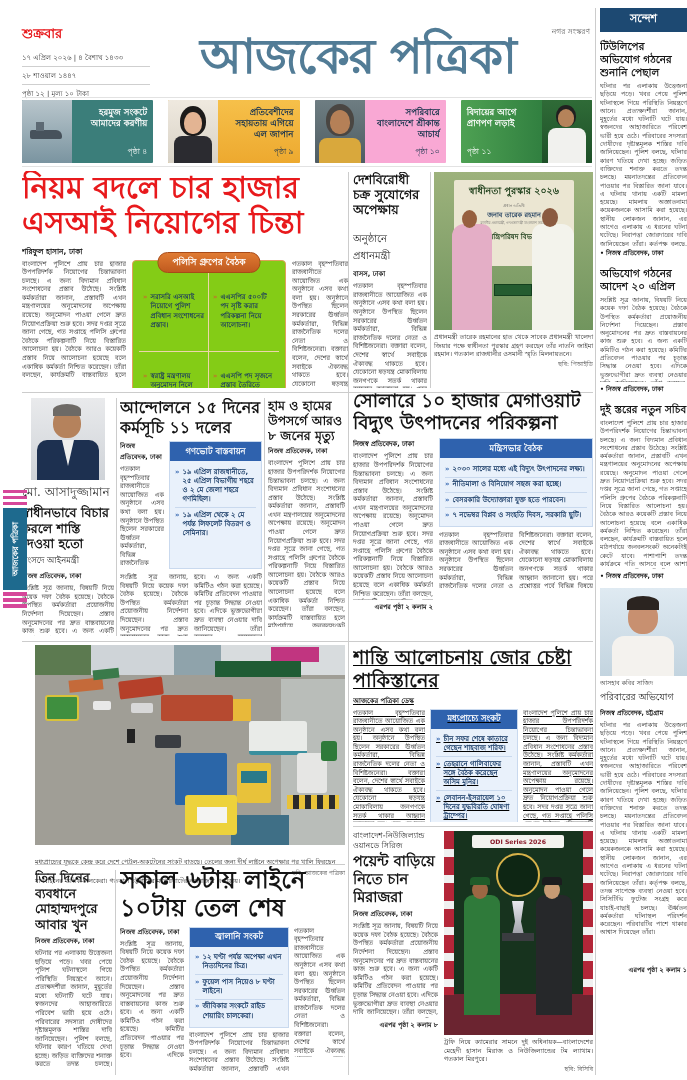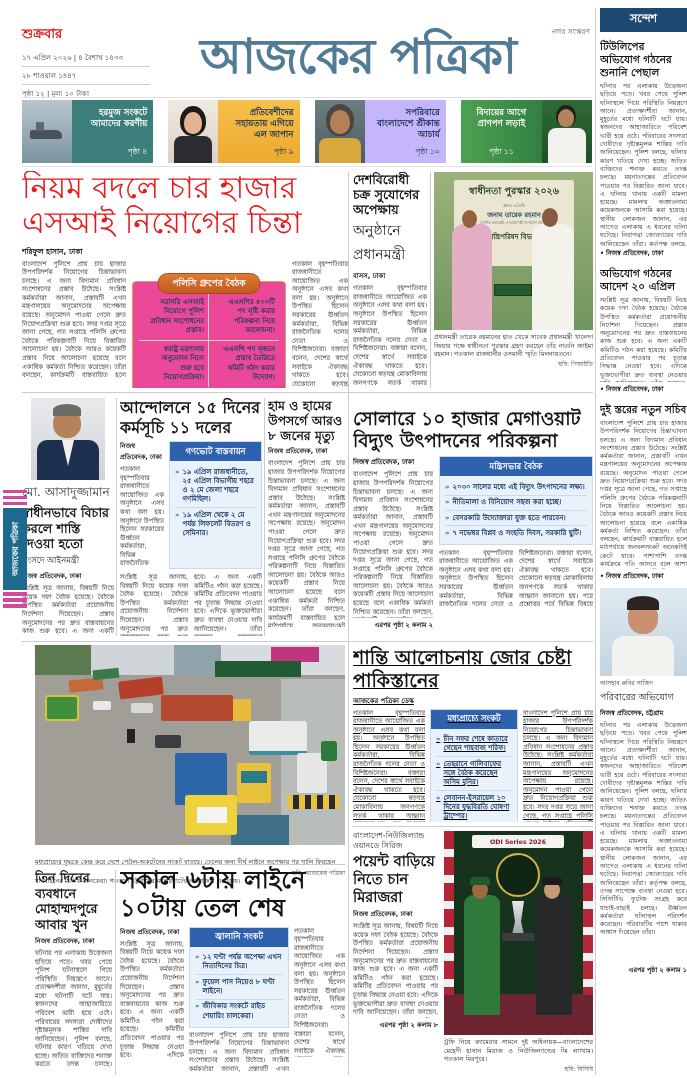--- a/index.html
+++ b/index.html
@@ -32,43 +32,43 @@
 
   
   .teasers { left:22px; top:100px; width:570px; height:63px; display:flex; gap:15px; }
   .tcard { flex:1; display:flex; overflow:hidden; border-radius:1px; }
   .tphoto { width:50px; flex:0 0 50px; position:relative; overflow:hidden; }
   .ttext { flex:1; padding:7px 6px 5px; display:flex; flex-direction:column; }
   .ttitle { font-size:8.6px; font-weight:bold; line-height:1.3; }
   .tpage { font-size:7.6px; margin-top:auto; }
   .t1 { background:#3b7e7a; color:#fff; } .t1 .ttext{ text-align:right; }
   .t2 { background:linear-gradient(#f6c04a,#eda92f); color:#16324f; } .t2 .ttext{ text-align:right; }
-  .t3 { background:#c4b5fd; color:#14324a; } .t3 .ttext{ text-align:right; }
-  .t4 { background:linear-gradient(90deg,#4ea153,#1f6b34); color:#fff;text-align:center; }
+  .t3 { background:#f9a8d4; color:#14324a; } .t3 .ttext{ text-align:right; }
+  .t4 { background:linear-gradient(90deg,#4ea153,#1f6b34); color:#fff; }
   .head-shape { position:absolute; border-radius:50% 50% 45% 45%; }
   .torso-shape { position:absolute; border-radius:8px 8px 0 0; }
 
   
-  .lead-head { font-size:30px; line-height:1.16; font-weight:400; color:#e8191c; }
+  .lead-head { font-size:30px; line-height:1.16; font-weight:700; color:#e8191c; }
   .h-md { font-weight:800; color:#141414; }
 
   
   .ibox { background:#e9f1fb; border:1px solid #c9d9ee; }
   .ibox .ihead { background:#2f62ae; color:#fff; font-size:8.4px; font-weight:bold; text-align:center; padding:2.5px 2px; }
   .ibox .ibody { padding:4px 5px 3px; }
   .ibullet { font-size:6.9px; font-weight:bold; color:#173a66; line-height:1.35; padding:2.5px 0; border-bottom:1px solid #c9d9ee; display:flex; gap:3px; }
   .ibullet:last-child { border-bottom:none; }
   .ibullet::before { content:"»"; color:#2f62ae; }
 
   
-  .policy { position:relative; margin-top:21px; background:#ec4899; border:1px solid #dfa05a; border-radius:4px; padding:12px 6px 4px;text-align:right; }
+  .policy { position:relative; margin-top:0; background:#84cc16; border:1px solid #dfa05a; border-radius:4px; padding:12px 6px 4px; }
   .policy .pill { position:absolute; top:-9px; left:50%; transform:translateX(-50%); background:linear-gradient(#e07b33,#c05a1f);
                   color:#fff; font-size:9px; font-weight:bold; padding:2px 14px; border-radius:10px; border:1px solid #a84a18; white-space:nowrap; }
   .pgrid { display:grid; grid-template-columns:1fr 1fr; }
-  .pbullet { font-size:6.8px; font-weight:bold; color:#1c3c5e; line-height:1.4; padding:4px 4px; display:flex; gap:3px; }
+  .pbullet { font-size:6.8px; font-weight:bold; color:#1c3c5e; line-height:1.4; padding:20px 4px; display:flex; gap:3px; }
   .pbullet::before { content:"»"; color:#c8692f; }
   .pbullet.bb { border-bottom:1px solid #ecd5ab; }
   .pbullet.br { border-right:1px solid #ecd5ab; }
 
   
   .sidebar { left:600px; top:8px; width:87px; height:1067px; overflow:hidden; }
   .s-section { background:#1d4972; color:#fff; font-size:11px; font-weight:bold; text-align:center; padding:2px 0 3px; }
   .s-head { font-size:10.4px; font-weight:800; line-height:1.25; color:#141414; margin:8px 0 3px; }
   .s-bighead { font-size:14.5px; font-weight:800; line-height:1.22; color:#141414; margin:6px 0 2px; }
 
@@ -164,21 +164,21 @@
           </div>
         </div>
         <div class="body-txt" style="height:28px; margin-top:4px; column-count:2; column-gap:6px;">সংশ্লিষ্ট সূত্র জানায়, বিষয়টি নিয়ে কয়েক দফা বৈঠক হয়েছে। বৈঠকে উপস্থিত কর্মকর্তারা প্রয়োজনীয় নির্দেশনা দিয়েছেন। প্রস্তাব অনুমোদনের পর দ্রুত বাস্তবায়নের কাজ শুরু হবে। এ জন্য একটি কমিটিও গঠন করা হয়েছে। কমিটির প্রতিবেদন পাওয়ার পর চূড়ান্ত সিদ্ধান্ত নেওয়া হবে। এদিকে ভুক্তভোগীরা দ্রুত ব্যবস্থা নেওয়ার দাবি জানিয়েছেন। তাঁরা বলছেন, সময়মতো পদক্ষেপ না নিলে পরিস্থিতি আরও জটিল হতে পারে। বিশেষজ্ঞরাও দীর্ঘমেয়াদি পরিকল্পনার ওপর গুরুত্ব দিচ্ছেন। সরকারের পক্ষ থেকে আশ্বাস দেওয়া হয়েছে, সমস্যা সমাধানে সর্বোচ্চ অগ্রাধিকার দেওয়া হচ্ছে। পরিস্থিতি স্বাভাবিক রাখতে সব ধরনের প্রস্তুতি নেওয়া হয়েছে বলেও জানানো হয়।</div>
       </div>
       <div class="body-txt" style="flex:1; height:146px;">গতকাল বৃহস্পতিবার রাজধানীতে আয়োজিত এক অনুষ্ঠানে এসব কথা বলা হয়। অনুষ্ঠানে উপস্থিত ছিলেন সরকারের ঊর্ধ্বতন কর্মকর্তারা, বিভিন্ন রাজনৈতিক দলের নেতা ও বিশিষ্টজনেরা। বক্তারা বলেন, দেশের স্বার্থে সবাইকে ঐক্যবদ্ধ থাকতে হবে। যেকোনো ষড়যন্ত্র মোকাবিলায় জনগণকে সতর্ক থাকার আহ্বান জানানো হয়। পরে প্রশ্নোত্তর পর্বে বিভিন্ন বিষয়ে খোলামেলা আলোচনা হয়। সংশ্লিষ্ট ব্যক্তিরা জানান, পরবর্তী কর্মসূচি শিগগিরই ঘোষণা করা হবে। এদিকে বিষয়টি নিয়ে সামাজিক যোগাযোগমাধ্যমেও ব্যাপক আলোচনা চলছে। সব মিলিয়ে পরিস্থিতি পর্যবেক্ষণে রাখা হয়েছে বলে জানা গেছে। আগামী কয়েক দিনের মধ্যে এ বিষয়ে বিস্তারিত জানানো হবে বলে সংশ্লিষ্ট সূত্র জানিয়েছে।</div>
     </div>
   </div>
 
   <div class="abs" style="left:353px; top:172px; width:74px; height:216px; overflow:hidden;">
     <div class="h-md" style="font-size:12.6px; line-height:1.2;">দেশবিরোধী চক্র সুযোগের অপেক্ষায়</div>
-    <div class="subhead" style="font-size:14px; margin-top:2px;">অনুষ্ঠানে প্রধানমন্ত্রী</div>
+    <div class="subhead" style="font-size:10px; margin-top:14px;">অনুষ্ঠানে প্রধানমন্ত্রী</div>
     <div class="byline">বাসস, ঢাকা</div>
     <div class="body-txt" style="height:118px;">গতকাল বৃহস্পতিবার রাজধানীতে আয়োজিত এক অনুষ্ঠানে এসব কথা বলা হয়। অনুষ্ঠানে উপস্থিত ছিলেন সরকারের ঊর্ধ্বতন কর্মকর্তারা, বিভিন্ন রাজনৈতিক দলের নেতা ও বিশিষ্টজনেরা। বক্তারা বলেন, দেশের স্বার্থে সবাইকে ঐক্যবদ্ধ থাকতে হবে। যেকোনো ষড়যন্ত্র মোকাবিলায় জনগণকে সতর্ক থাকার আহ্বান জানানো হয়। পরে প্রশ্নোত্তর পর্বে বিভিন্ন বিষয়ে খোলামেলা আলোচনা হয়। সংশ্লিষ্ট ব্যক্তিরা জানান, পরবর্তী কর্মসূচি শিগগিরই ঘোষণা করা হবে। এদিকে বিষয়টি নিয়ে সামাজিক যোগাযোগমাধ্যমেও ব্যাপক আলোচনা চলছে। সব মিলিয়ে পরিস্থিতি পর্যবেক্ষণে রাখা হয়েছে বলে জানা গেছে। আগামী কয়েক দিনের মধ্যে এ বিষয়ে বিস্তারিত জানানো হবে বলে সংশ্লিষ্ট সূত্র জানিয়েছে।</div>
     <div class="jump">এরপর পৃষ্ঠা ২ কলাম ৫</div>
   </div>
 
   <div class="abs" style="left:434px; top:172px; width:159px;">
     <div class="photo" style="width:159px; height:158px; background:linear-gradient(#9db27c,#71955e);">
       <div class="abs" style="left:20px; top:8px; width:120px; height:86px; background:#ebe6d2; border-radius:2px; text-align:center; padding:4px 2px;">
         <div style="font-size:9.5px; font-weight:bold; color:#23431f;">স্বাধীনতা পুরস্কার ২০২৬</div>
         <div style="font-size:4px; color:#555; margin-top:4px;">প্রধান অতিথি</div>
@@ -229,21 +229,21 @@
     </div>
     <div class="body-txt" style="height:72px; margin-top:4px; column-count:2; column-gap:6px;">সংশ্লিষ্ট সূত্র জানায়, বিষয়টি নিয়ে কয়েক দফা বৈঠক হয়েছে। বৈঠকে উপস্থিত কর্মকর্তারা প্রয়োজনীয় নির্দেশনা দিয়েছেন। প্রস্তাব অনুমোদনের পর দ্রুত বাস্তবায়নের কাজ শুরু হবে। এ জন্য একটি কমিটিও গঠন করা হয়েছে। কমিটির প্রতিবেদন পাওয়ার পর চূড়ান্ত সিদ্ধান্ত নেওয়া হবে। এদিকে ভুক্তভোগীরা দ্রুত ব্যবস্থা নেওয়ার দাবি জানিয়েছেন। তাঁরা বলছেন, সময়মতো পদক্ষেপ না নিলে পরিস্থিতি আরও জটিল হতে পারে। বিশেষজ্ঞরাও দীর্ঘমেয়াদি পরিকল্পনার ওপর গুরুত্ব দিচ্ছেন। সরকারের পক্ষ থেকে আশ্বাস দেওয়া হয়েছে, সমস্যা সমাধানে সর্বোচ্চ অগ্রাধিকার দেওয়া হচ্ছে। পরিস্থিতি স্বাভাবিক রাখতে সব ধরনের প্রস্তুতি নেওয়া হয়েছে বলেও জানানো হয়।</div>
   </div>
 
   <div class="abs" style="left:268px; top:398px; width:77px; height:238px; overflow:hidden;">
     <div class="h-md" style="font-size:12.4px; line-height:1.22;">হাম ও হামের উপসর্গে আরও ৮ জনের মৃত্যু</div>
     <div class="byline" style="font-size:6.4px;">নিজস্ব প্রতিবেদক, ঢাকা</div>
     <div class="body-txt" style="height:168px;">বাংলাদেশ পুলিশে প্রায় চার হাজার উপপরিদর্শক নিয়োগের চিন্তাভাবনা চলছে। এ জন্য বিদ্যমান প্রবিধান সংশোধনের প্রস্তাব উঠেছে। সংশ্লিষ্ট কর্মকর্তারা জানান, প্রস্তাবটি এখন মন্ত্রণালয়ের অনুমোদনের অপেক্ষায় রয়েছে। অনুমোদন পাওয়া গেলে দ্রুত নিয়োগপ্রক্রিয়া শুরু হবে। সদর দপ্তর সূত্রে জানা গেছে, গত সপ্তাহে পলিসি গ্রুপের বৈঠকে পরিকল্পনাটি নিয়ে বিস্তারিত আলোচনা হয়। বৈঠকে আরও কয়েকটি প্রস্তাব নিয়ে আলোচনা হয়েছে বলে একাধিক কর্মকর্তা নিশ্চিত করেছেন। তাঁরা বলছেন, কার্যক্রমটি বাস্তবায়িত হলে মাঠপর্যায়ে জনবলসংকট অনেকটাই কেটে যাবে। পাশাপাশি তদন্ত কার্যক্রমে গতি আসবে বলে আশা করা হচ্ছে। এ বিষয়ে শিগগির চূড়ান্ত সিদ্ধান্ত হতে পারে বলে জানা গেছে।</div>
   </div>
 
-  <div class="abs" style="left:353px; top:408px; width:240px; height:238px; overflow:hidden;">
+  <div class="abs" style="left:353px; top:390px; width:240px; height:238px; overflow:hidden;">
     <div class="h-md" style="font-size:18.5px; line-height:1.2;">সোলারে ১০ হাজার মেগাওয়াট বিদ্যুৎ উৎপাদনের পরিকল্পনা</div>
     <div style="display:flex; gap:6px; margin-top:4px;">
       <div style="width:80px;">
         <div class="byline" style="margin-top:0; font-size:6.6px;">নিজস্ব প্রতিবেদক, ঢাকা</div>
         <div class="body-txt" style="height:148px;">বাংলাদেশ পুলিশে প্রায় চার হাজার উপপরিদর্শক নিয়োগের চিন্তাভাবনা চলছে। এ জন্য বিদ্যমান প্রবিধান সংশোধনের প্রস্তাব উঠেছে। সংশ্লিষ্ট কর্মকর্তারা জানান, প্রস্তাবটি এখন মন্ত্রণালয়ের অনুমোদনের অপেক্ষায় রয়েছে। অনুমোদন পাওয়া গেলে দ্রুত নিয়োগপ্রক্রিয়া শুরু হবে। সদর দপ্তর সূত্রে জানা গেছে, গত সপ্তাহে পলিসি গ্রুপের বৈঠকে পরিকল্পনাটি নিয়ে বিস্তারিত আলোচনা হয়। বৈঠকে আরও কয়েকটি প্রস্তাব নিয়ে আলোচনা হয়েছে বলে একাধিক কর্মকর্তা নিশ্চিত করেছেন। তাঁরা বলছেন, কার্যক্রমটি বাস্তবায়িত হলে মাঠপর্যায়ে জনবলসংকট অনেকটাই কেটে যাবে। পাশাপাশি তদন্ত কার্যক্রমে গতি আসবে বলে আশা করা হচ্ছে। এ বিষয়ে শিগগির চূড়ান্ত সিদ্ধান্ত হতে পারে বলে জানা গেছে।</div>
         <div class="jump">এরপর পৃষ্ঠা ২ কলাম ২</div>
       </div>
       <div style="flex:1;">
         <div class="ibox">
           <div class="ihead">মন্ত্রিসভার বৈঠক</div>

